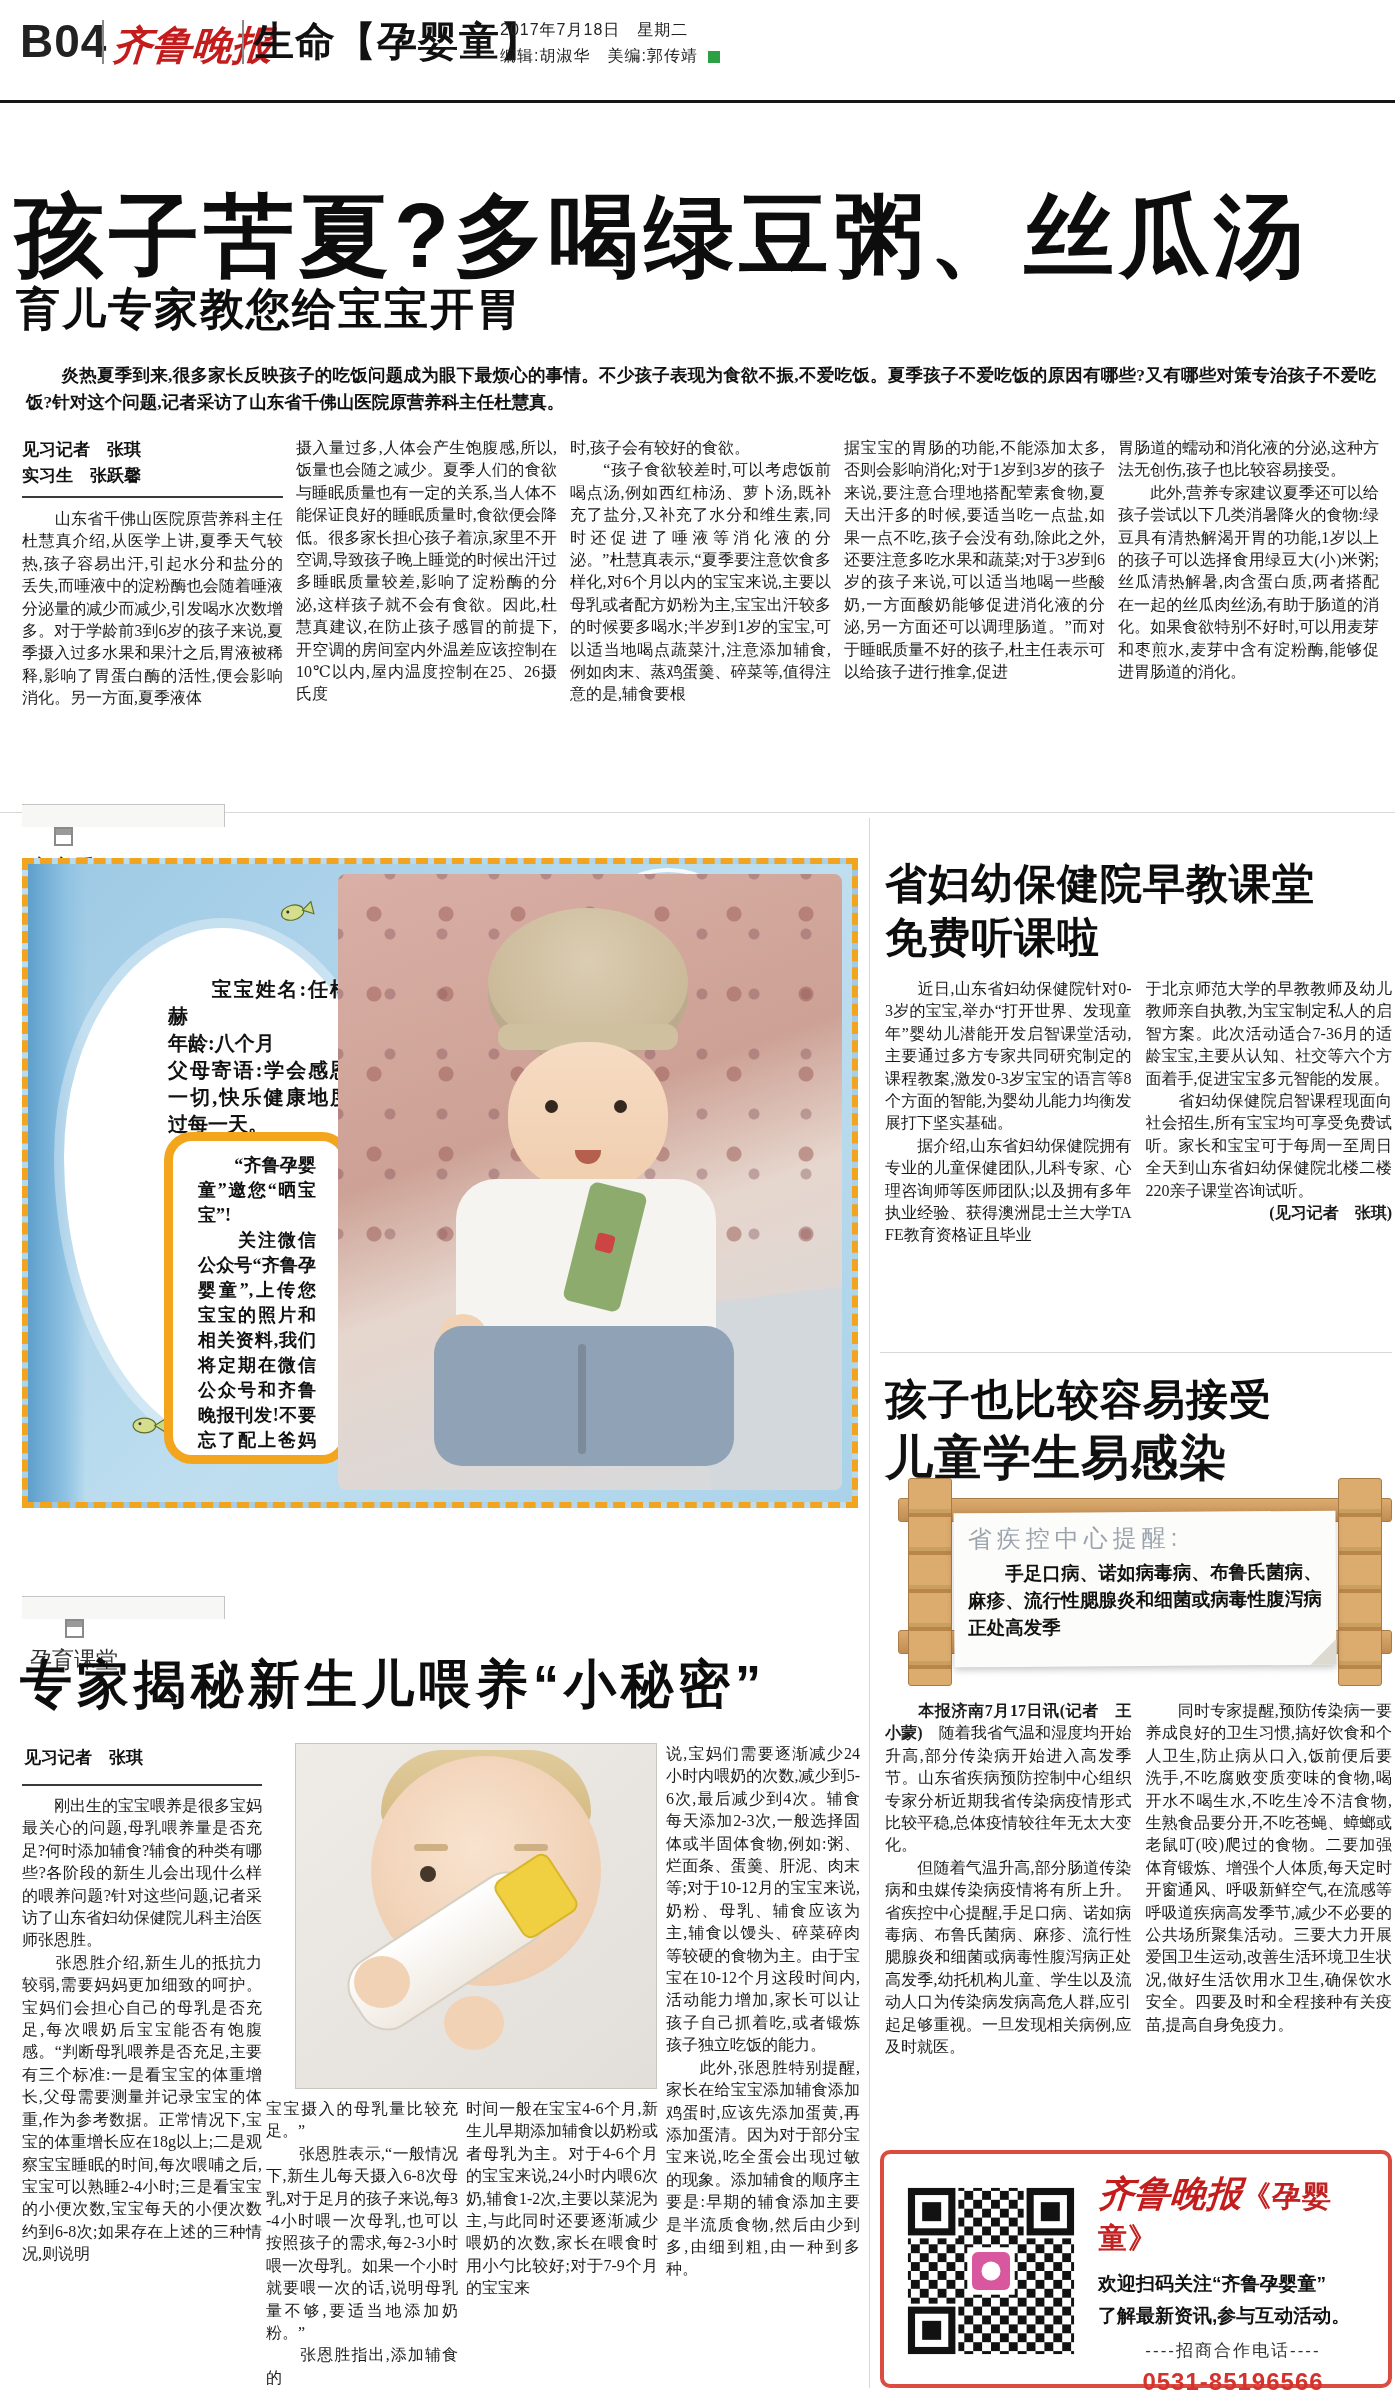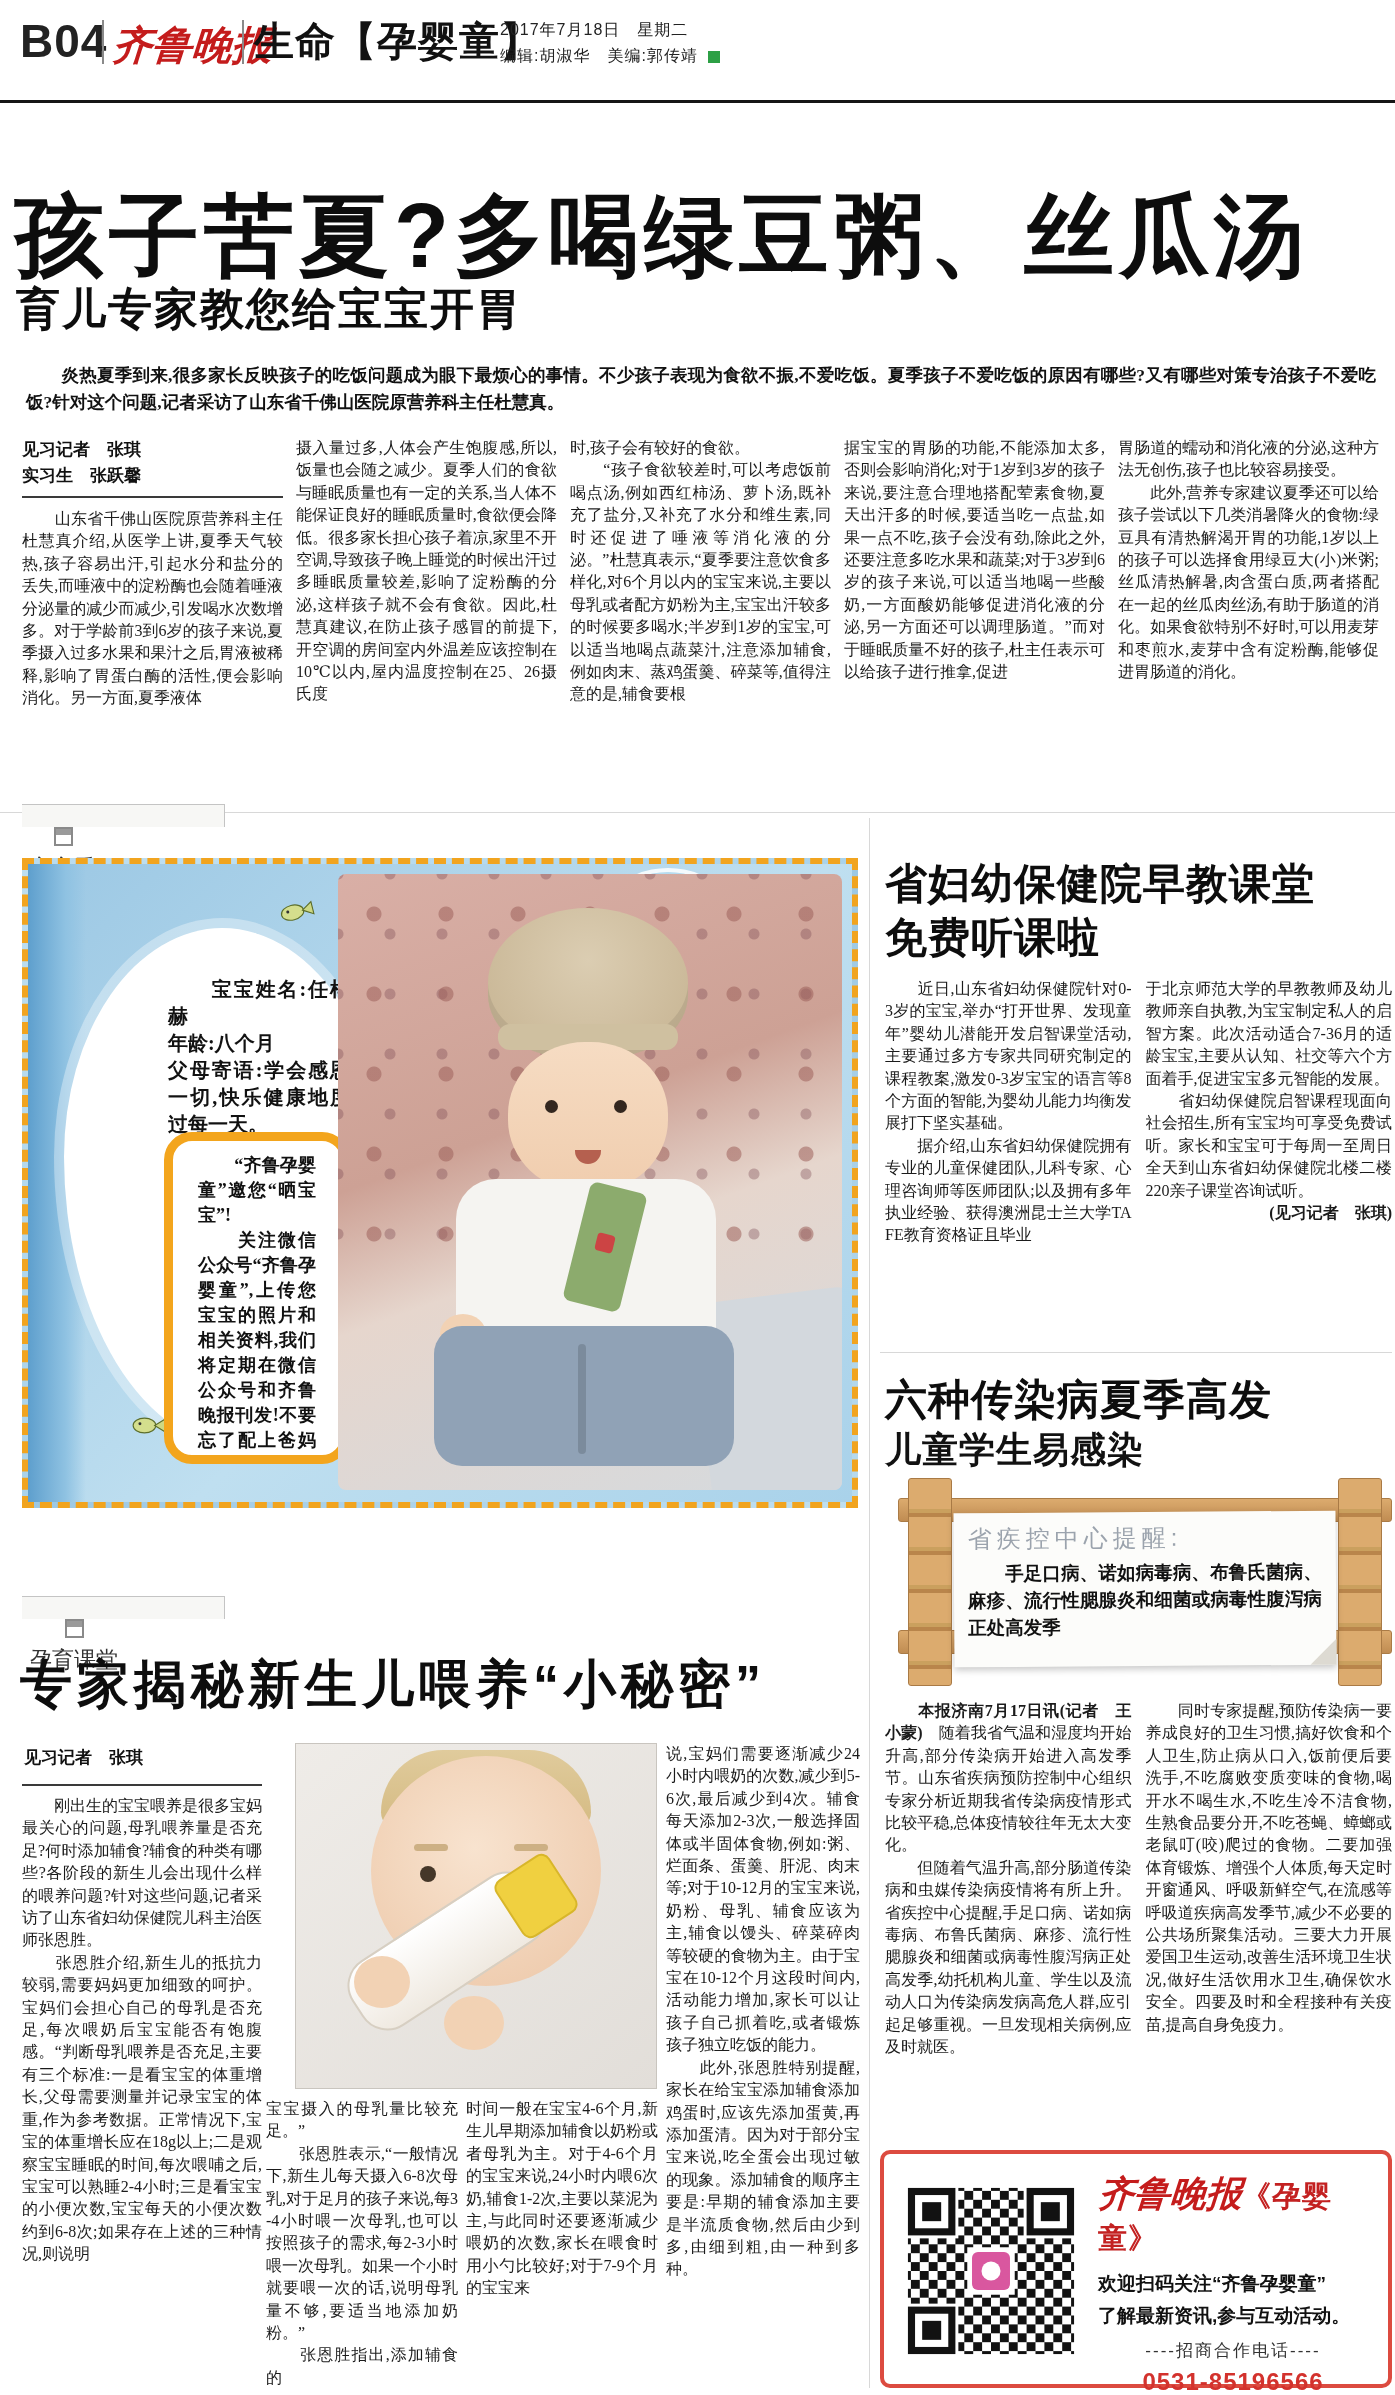--- a/index.html
+++ b/index.html
@@ -72,21 +72,21 @@
   .p1-patch{left:258px;top:360px;width:18px;height:18px;background:#cc4444;border-radius:4px;transform:rotate(14deg);}
   .p1-pants{left:96px;top:452px;width:300px;height:140px;background:#90a2b6;border-radius:28px;}
   .p1-seam{left:240px;top:470px;width:8px;height:110px;background:rgba(0,0,0,.14);border-radius:4px;}
   .p1-hand{left:102px;top:440px;width:46px;height:40px;background:#f2d2b4;border-radius:50%;}
   .p1-couch{left:364px;top:420px;width:170px;height:220px;background:#d3d8dd;border-radius:24px;transform:rotate(-7deg);}
   
   .r-h1{left:885px;font-size:42px;font-weight:800;letter-spacing:1px;color:#0d0d0d;}
   .kg-cols{left:885px;top:978px;width:507px;height:360px;display:flex;gap:14px;}
   .kg-col{flex:1;}
   .credit{display:block;text-align:right;font-weight:700;}
-  .ep-h2{left:885px;top:1426px;font-size:36px;font-weight:800;letter-spacing:1px;}
+  .ep-h2{left:885px;top:1426px;font-size:48px;font-weight:800;letter-spacing:1px;}
   .ep-cols{left:885px;top:1700px;width:507px;height:438px;display:flex;gap:14px;}
   .ep-col{flex:1;}
   .bold-lead{font-weight:800;}
   
   .sign{left:898px;top:1478px;width:494px;height:208px;}
   .sign-rail{left:0;width:494px;height:24px;background:linear-gradient(#dcab6e,#c08c52);border:1px solid #aa7b46;box-sizing:border-box;border-radius:3px;}
   .sign-post{top:0;width:44px;height:208px;border:1px solid #a97a45;border-radius:3px;box-sizing:border-box;
      background:repeating-linear-gradient(180deg,#dcab6e 0 30px,#caa05e 30px 34px,#b9854b 34px 38px);}
   .sign-paper{left:56px;top:34px;width:382px;height:154px;background:#fcfcfa;box-shadow:0 3px 7px rgba(0,0,0,.22);
               padding:10px 14px;box-sizing:border-box;transform:rotate(-.4deg);}
@@ -222,21 +222,21 @@
   <div class="abs kg-cols">
     <div class="kg-col btext" style="height:360px;">　　近日,山东省妇幼保健院针对0-3岁的宝宝,举办“打开世界、发现童年”婴幼儿潜能开发启智课堂活动,主要通过多方专家共同研究制定的课程教案,激发0-3岁宝宝的语言等8个方面的智能,为婴幼儿能力均衡发展打下坚实基础。
 　　据介绍,山东省妇幼保健院拥有专业的儿童保健团队,儿科专家、心理咨询师等医师团队;以及拥有多年执业经验、获得澳洲昆士兰大学TAFE教育资格证且毕业</div>
     <div class="kg-col btext" style="height:360px;"><span>于北京师范大学的早教教师及幼儿教师亲自执教,为宝宝制定私人的启智方案。此次活动适合7-36月的适龄宝宝,主要从认知、社交等六个方面着手,促进宝宝多元智能的发展。
 　　省妇幼保健院启智课程现面向社会招生,所有宝宝均可享受免费试听。家长和宝宝可于每周一至周日全天到山东省妇幼保健院北楼二楼220亲子课堂咨询试听。</span>
 <span class="credit">(见习记者　张琪)</span></div>
   </div>
 
   <div class="abs sep-h" style="left:880px;top:1352px;width:512px;"></div>
 
-  <div class="abs r-h1" style="top:1372px;">六种传染病夏季高发</div>
+  <div class="abs r-h1" style="top:1372px;">孩子也比较容易接受</div>
   <div class="abs ep-h2">儿童学生易感染</div>
 
   <div class="abs sign">
     <div class="abs sign-rail" style="top:20px;"></div>
     <div class="abs sign-rail" style="top:152px;"></div>
     <div class="abs sign-post" style="left:10px;"></div>
     <div class="abs sign-post" style="right:10px;"></div>
     <div class="abs sign-paper">
       <div class="sign-title">省疾控中心提醒:</div>
       <div class="sign-body">　　手足口病、诺如病毒病、布鲁氏菌病、麻疹、流行性腮腺炎和细菌或病毒性腹泻病正处高发季</div>

